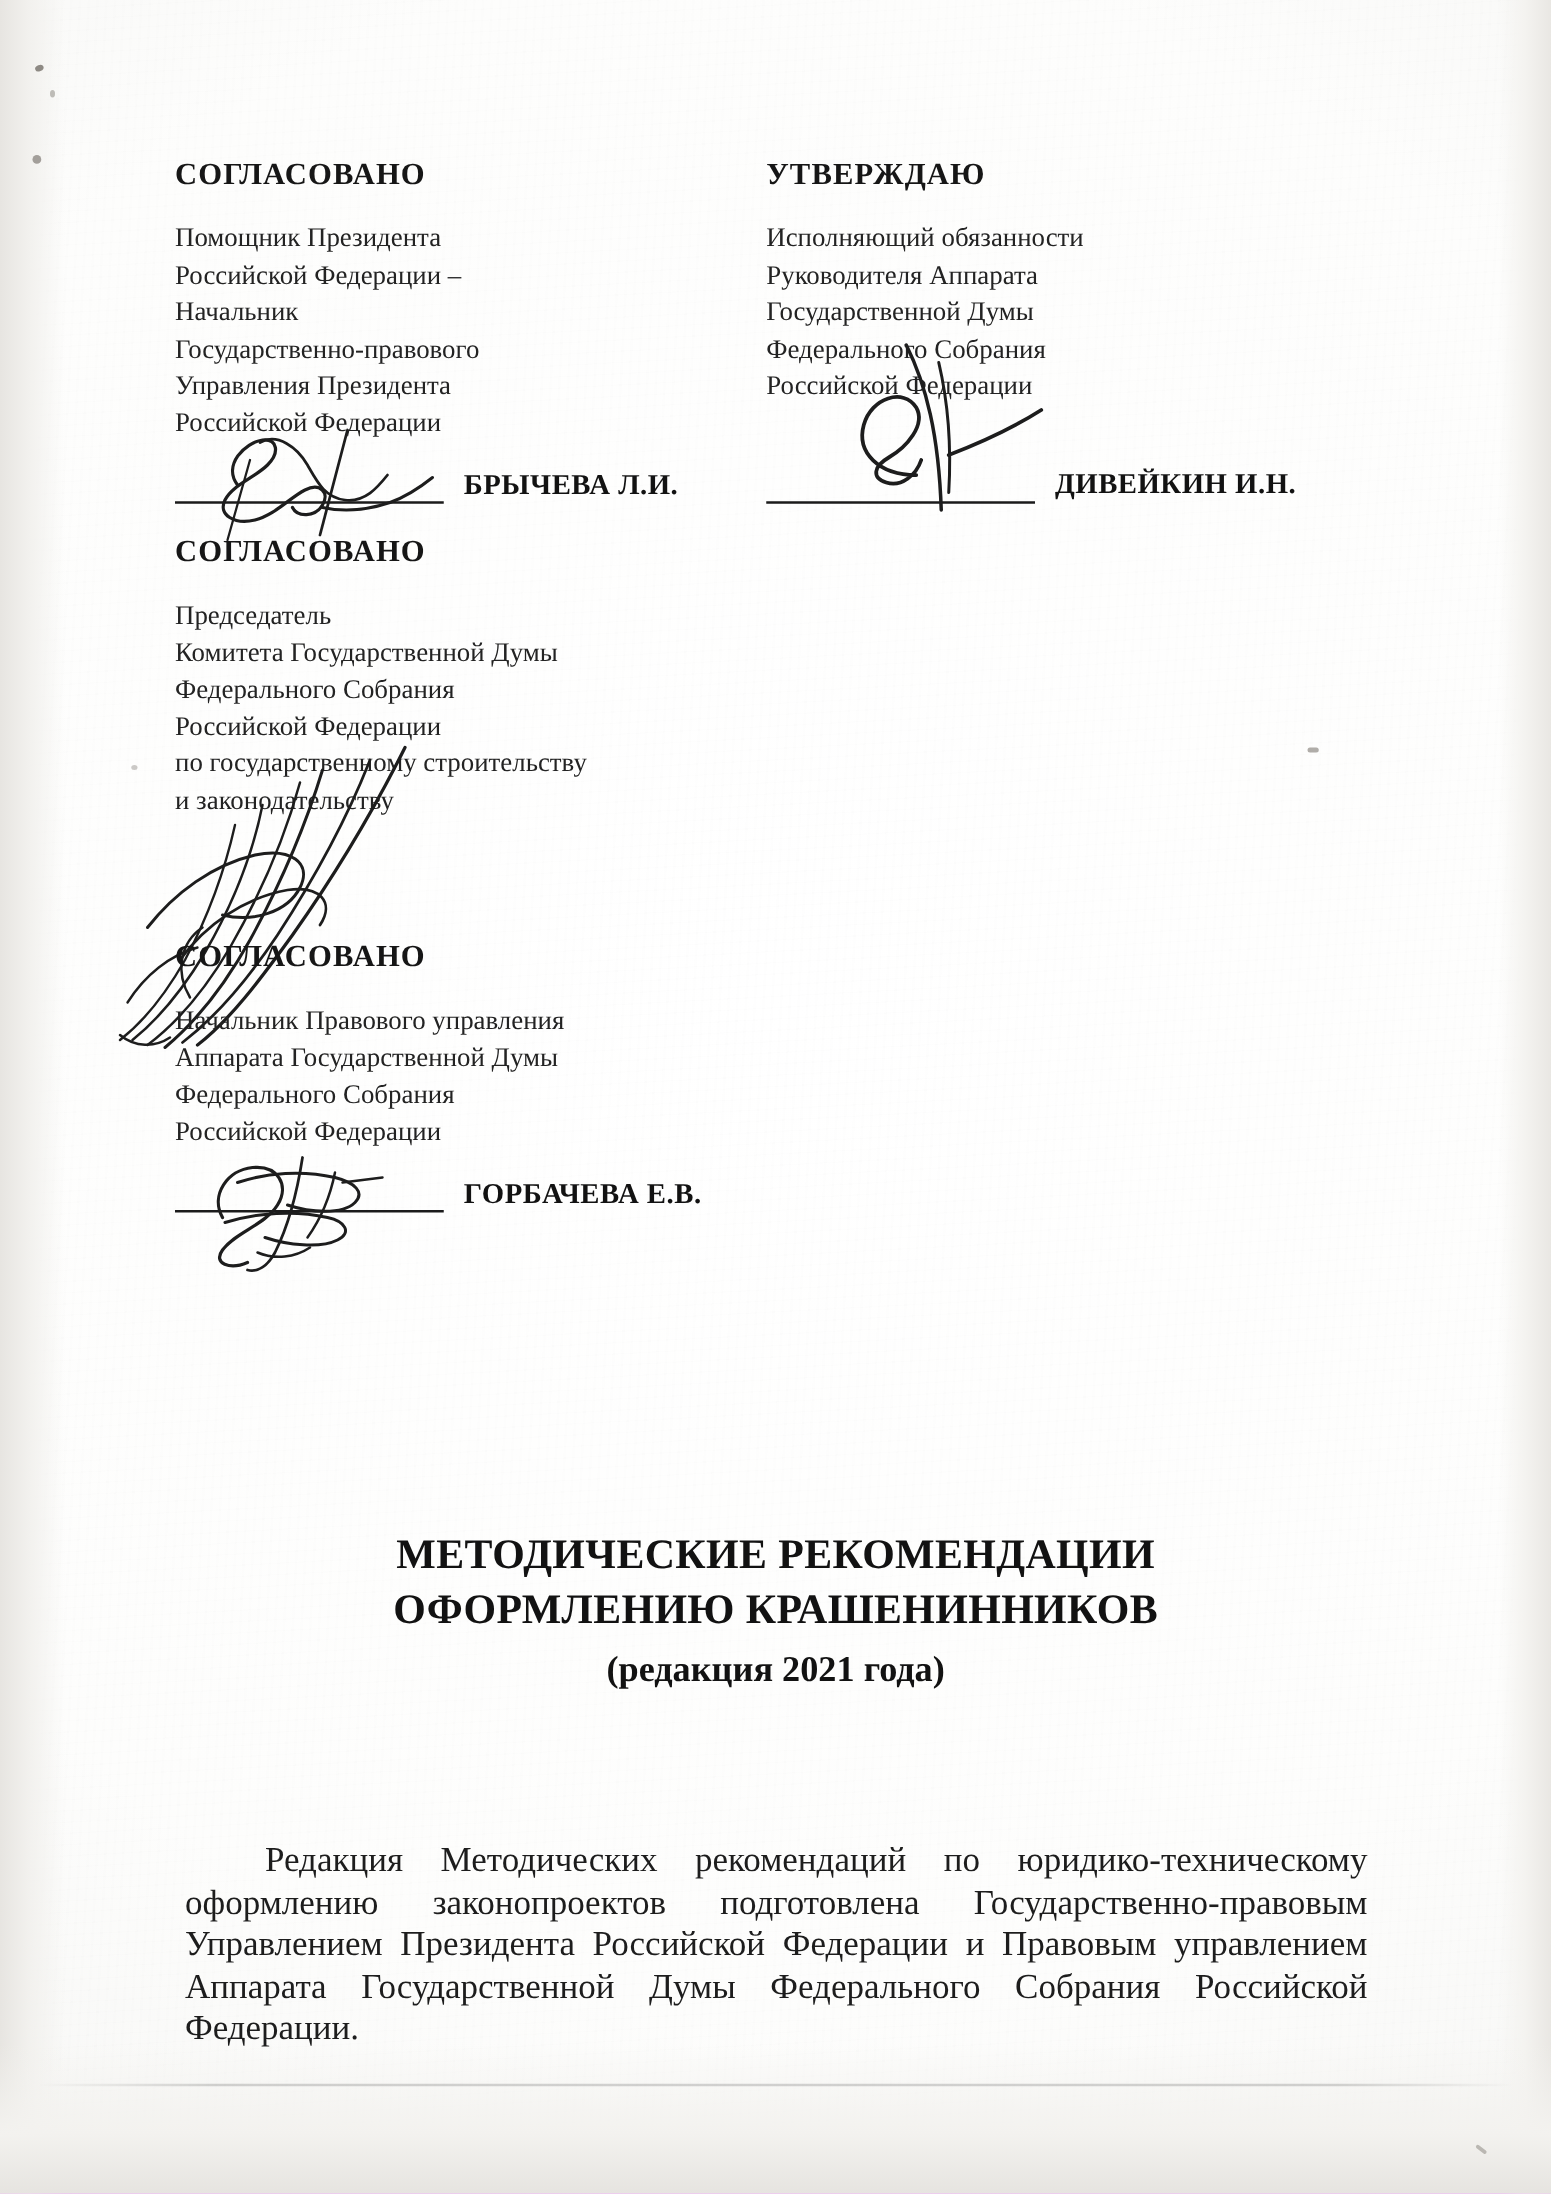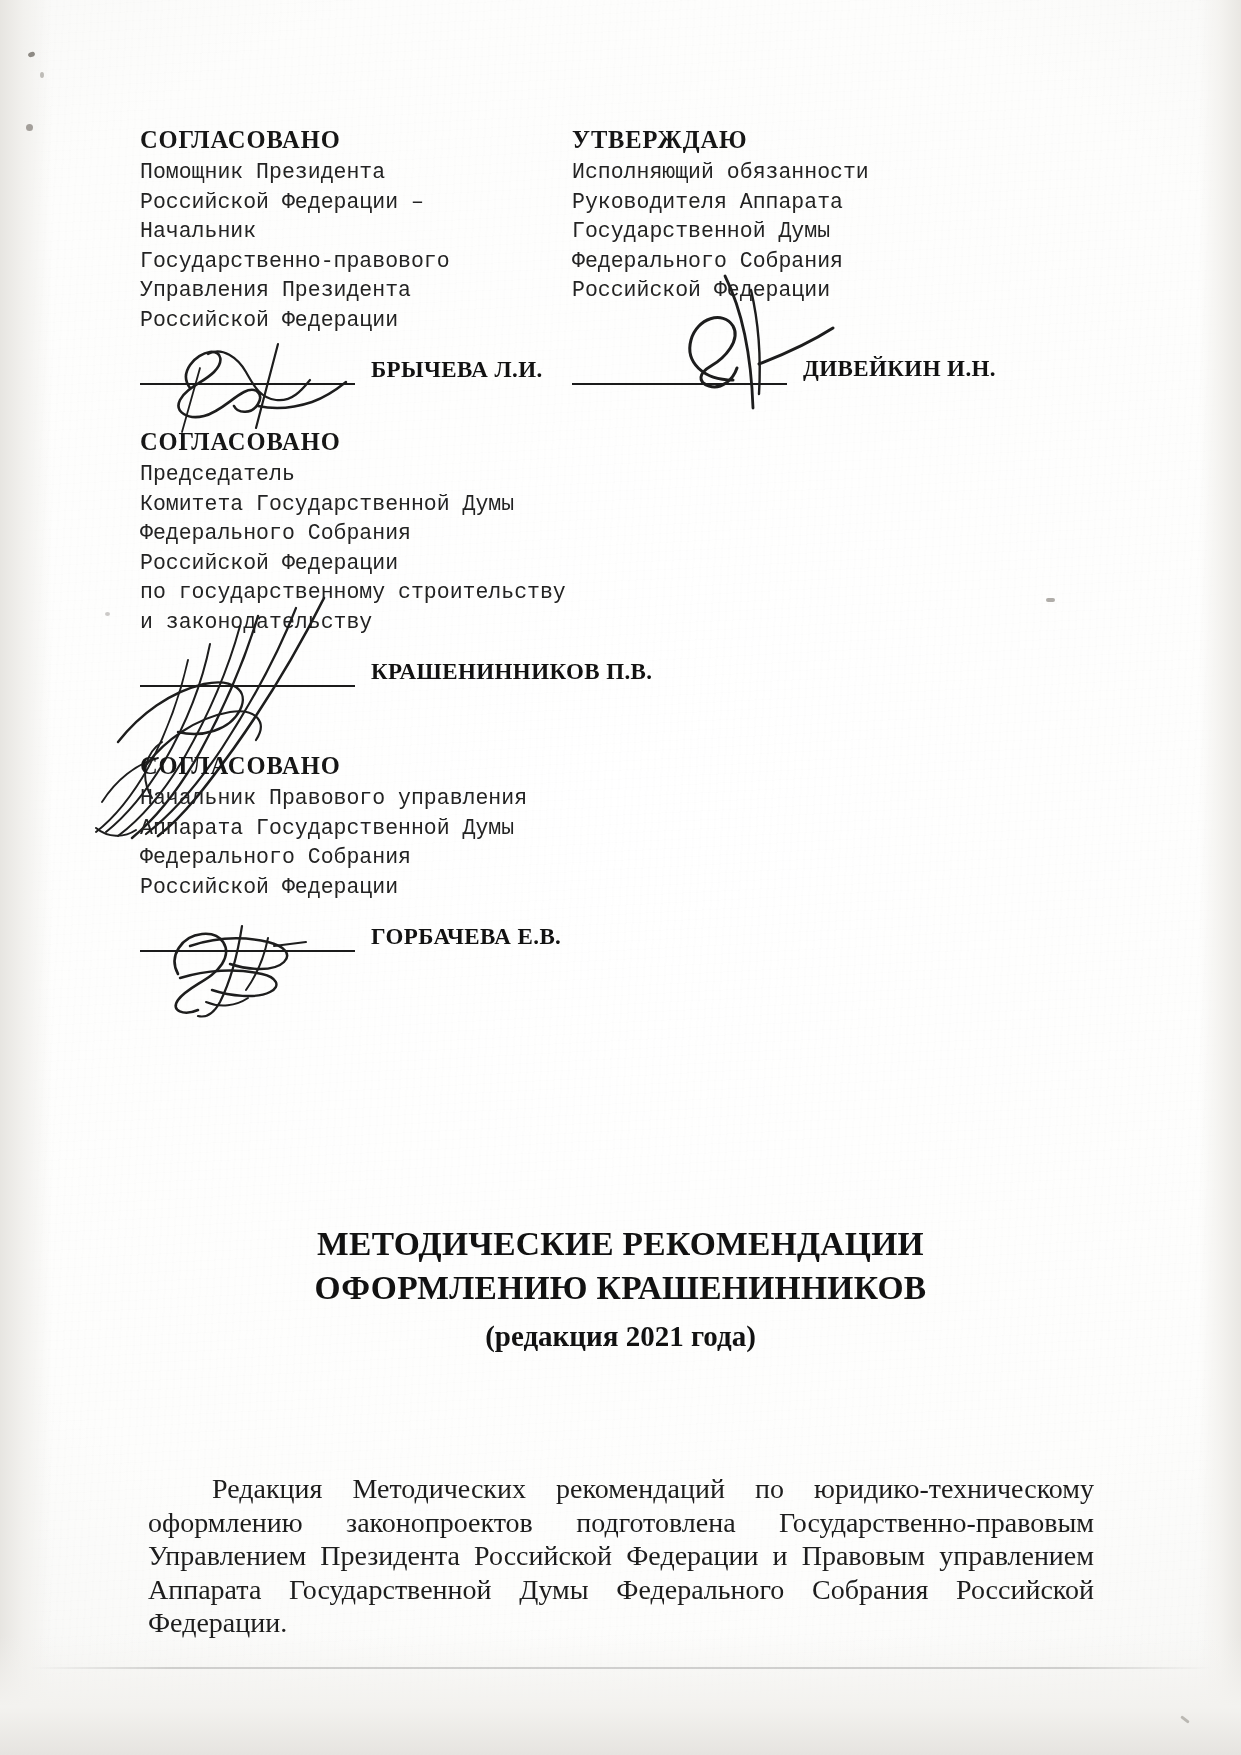--- a/index.html
+++ b/index.html
@@ -71,22 +71,22 @@
 
   .approval-head {
     font-family: "Liberation Serif", "DejaVu Serif", serif;
     font-weight: 700;
     font-size: 24.5px;
     letter-spacing: .9px;
     color: #161616;
   }
 
   .role-lines {
-    margin-top: 4px;
-    font-family: Liberation Mono, monospace;
+    margin-top: 22px;
+    font-family: Liberation Serif, serif;
     font-size: 21.5px;
     line-height: 29.5px;
     color: #232323;
     white-space: pre-line;
   }
 
   
   .sig-row {
     display: flex;
     align-items: center;
@@ -193,21 +193,21 @@
     <div class="ink" style="left:160px; top:328px;">
       <svg width="230" height="110" viewBox="0 0 230 110" aria-hidden="true">
         <path d="M30 60 C18 44, 36 26, 50 24 C62 23, 64 34, 54 44 C44 54, 26 60, 20 72 C14 84, 28 92, 44 88 C60 84, 72 70, 84 64 C96 58, 104 66, 98 76 C92 86, 78 86, 74 78" stroke-width="2.6"></path>
         <path d="M48 26 C62 18, 78 30, 86 44 C94 58, 100 70, 116 72 C132 74, 142 62, 150 52" stroke-width="2.2"></path>
         <path d="M98 78 C116 82, 134 80, 152 74 C166 69, 176 62, 186 54" stroke-width="2.4"></path>
         <path d="M118 16 L96 100" stroke-width="2.2"></path>
         <path d="M40 40 L22 104" stroke-width="1.8"></path>
       </svg>
     </div>
 
-    <div class="block" style="left:572px; top:126px; width:440px;">
+    <div class="block" style="left:613px; top:126px; width:440px;">
       <div class="approval-head">УТВЕРЖДАЮ</div>
       <div class="role-lines">Исполняющий обязанности
 Руководителя Аппарата
 Государственной Думы
 Федерального Собрания
 Российской Федерации</div>
       <div class="sig-row" style="margin-top:49px;">
         <div class="sig-rule"></div>
         <div class="sig-name">ДИВЕЙКИН И.Н.</div>
       </div>
@@ -223,24 +223,20 @@
     </div>
 
     <div class="block" style="left:140px; top:428px; width:560px;">
       <div class="approval-head">СОГЛАСОВАНО</div>
       <div class="role-lines">Председатель
 Комитета Государственной Думы
 Федерального Собрания
 Российской Федерации
 по государственному строительству
 и законодательству</div>
-      <div class="sig-row">
-        <div class="sig-rule"></div>
-        <div class="sig-name">КРАШЕНИННИКОВ П.В.</div>
-      </div>
     </div>
 
     <div class="ink" style="left:92px; top:592px;">
       <svg width="300" height="250" viewBox="0 0 300 250" aria-hidden="true">
         <path d="M232 6 C206 58, 176 108, 142 156 C116 192, 92 224, 66 244" stroke-width="2.6"></path>
         <path d="M204 16 C186 62, 160 110, 130 156 C106 192, 80 222, 54 242" stroke-width="2.2"></path>
         <path d="M166 24 C152 70, 132 116, 108 160 C88 196, 64 226, 40 246" stroke-width="2.4"></path>
         <path d="M148 34 C136 78, 116 124, 92 166 C72 200, 50 226, 26 244" stroke-width="2"></path>
         <path d="M118 52 C110 92, 94 132, 72 170 C54 200, 34 224, 14 240" stroke-width="2"></path>
         <path d="M96 68 C88 104, 74 142, 56 176 C40 204, 22 226, 4 240" stroke-width="1.9"></path>

